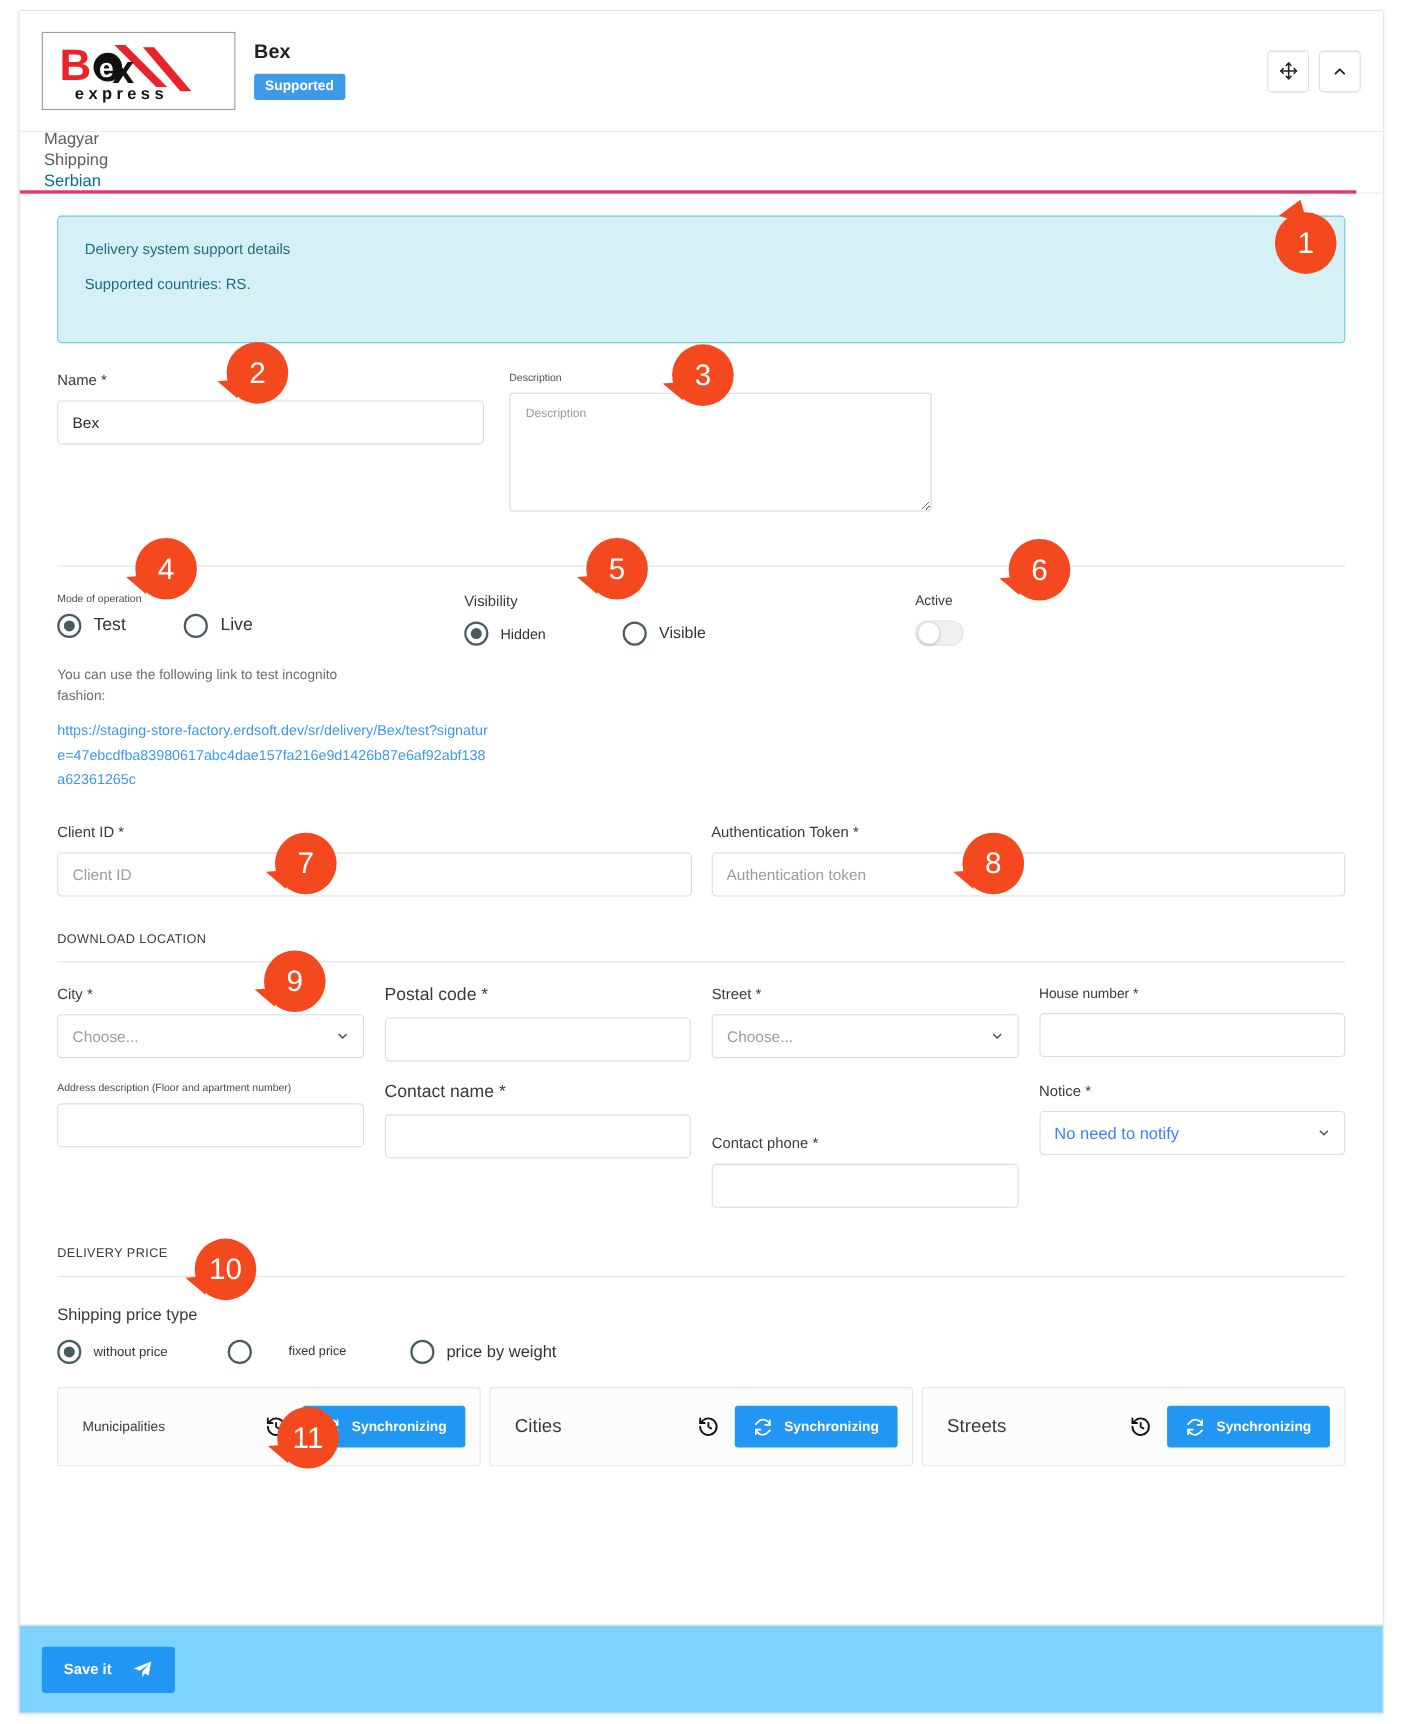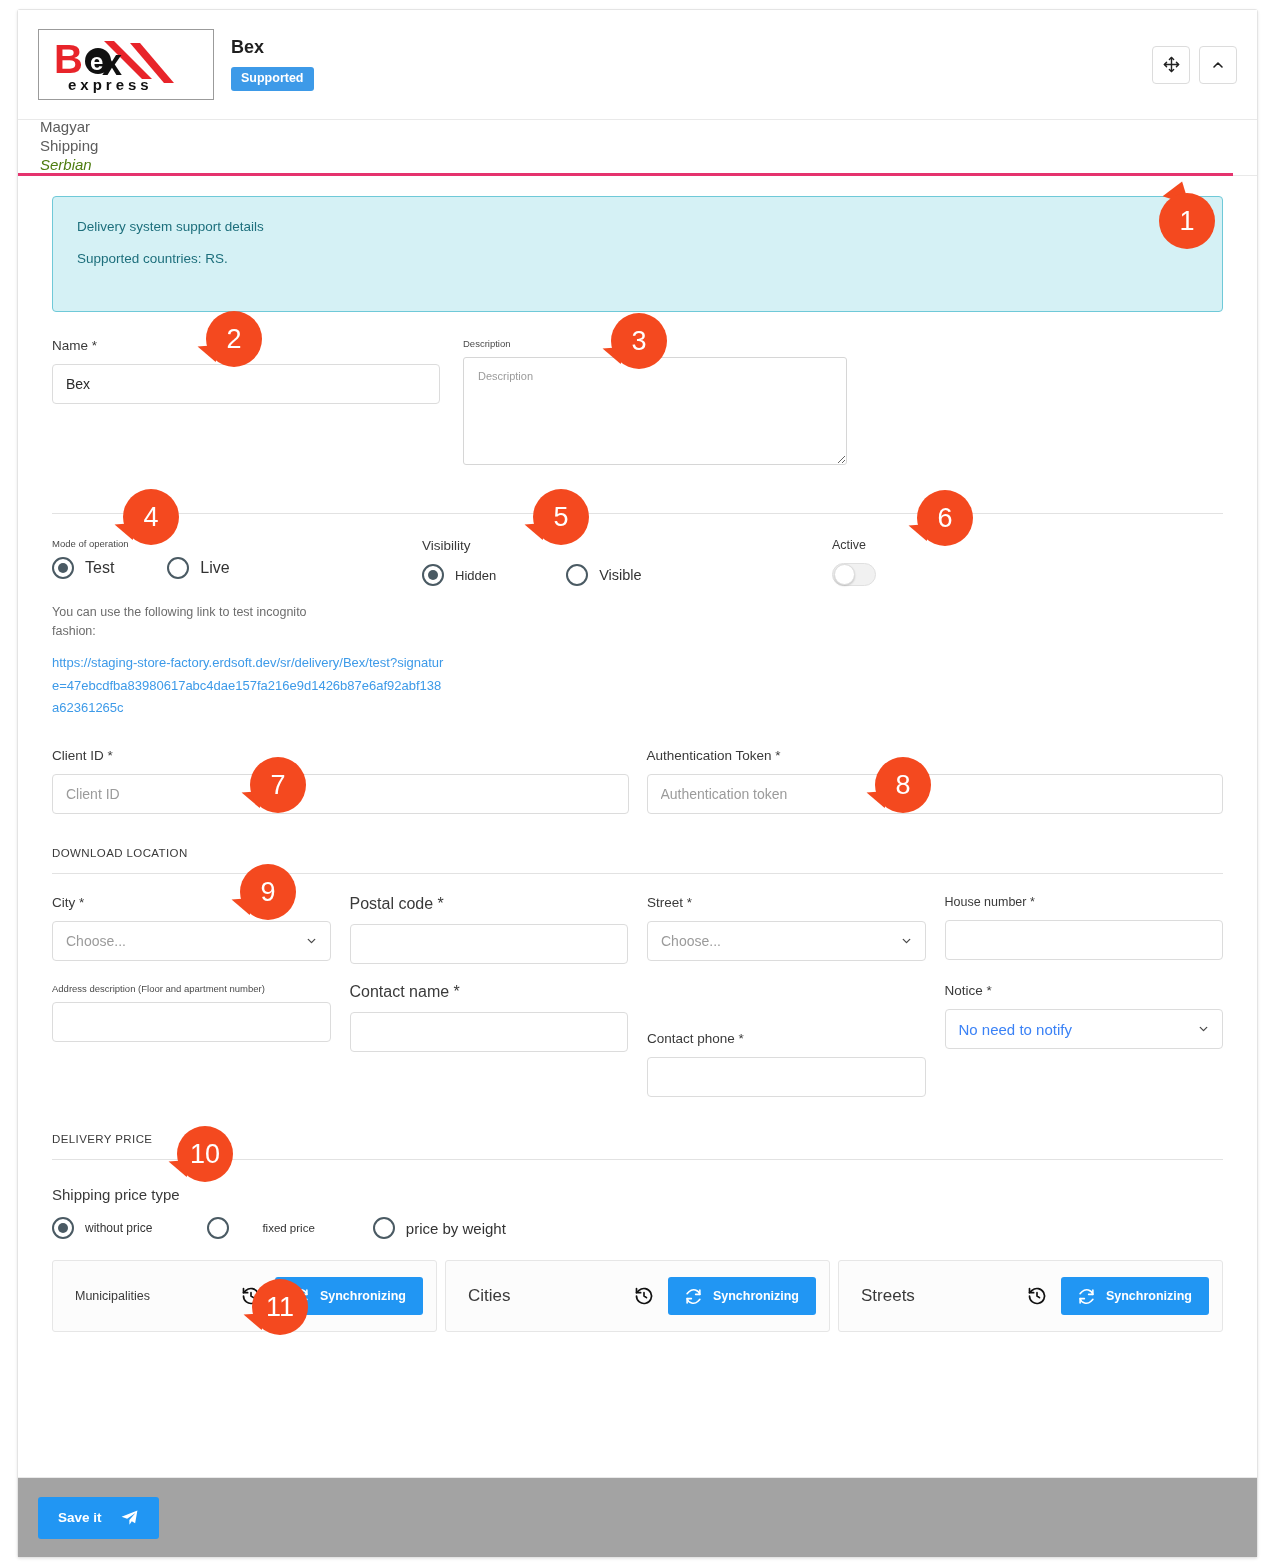--- a/index.html
+++ b/index.html
@@ -67,21 +67,21 @@
     flex-direction: column;
   }
   .tab {
     display: flex; align-items: center;
     padding: 0 22px;
     font-size: 15px; color: #5c5c5c;
     cursor: pointer;
     border-bottom: 3px solid transparent;
     margin-bottom: -1px;
   }
-  .tab.active { color: #4d7c0f; border-bottom-color: #e5336e; font-style: italic; }
+  .tab.active { color: #0369a1; border-bottom-color: #e5336e; }
 
   
   .body-area { padding: 20px 34px 0 34px; position: relative; }
 
   .alert-info {
     background: #d5f1f5;
     border: 1px solid #6fc9d8;
     border-radius: 4px;
     padding: 22px 24px 24px;
     color: #1d6f7c;
@@ -192,21 +192,21 @@
     border: none; border-radius: 3px;
     height: 38px; padding: 0 17px;
     font-size: 12.5px; font-weight: bold;
     font-family: "Liberation Sans", sans-serif;
     cursor: pointer;
   }
 
   
   .footer {
     border-top: 1px solid #e9e9e9;
-    background: #a3a3a3;
+    background: #7dd3fc;
     height: 80px;
     display: flex; align-items: center;
     padding-left: 20px;
   }
   .save-btn {
     display: flex; align-items: center; gap: 18px;
     background: #2196f3; color: #fff;
     border: none; border-radius: 3px;
     height: 42px; padding: 0 20px;
     font-size: 13.5px; font-weight: bold;

